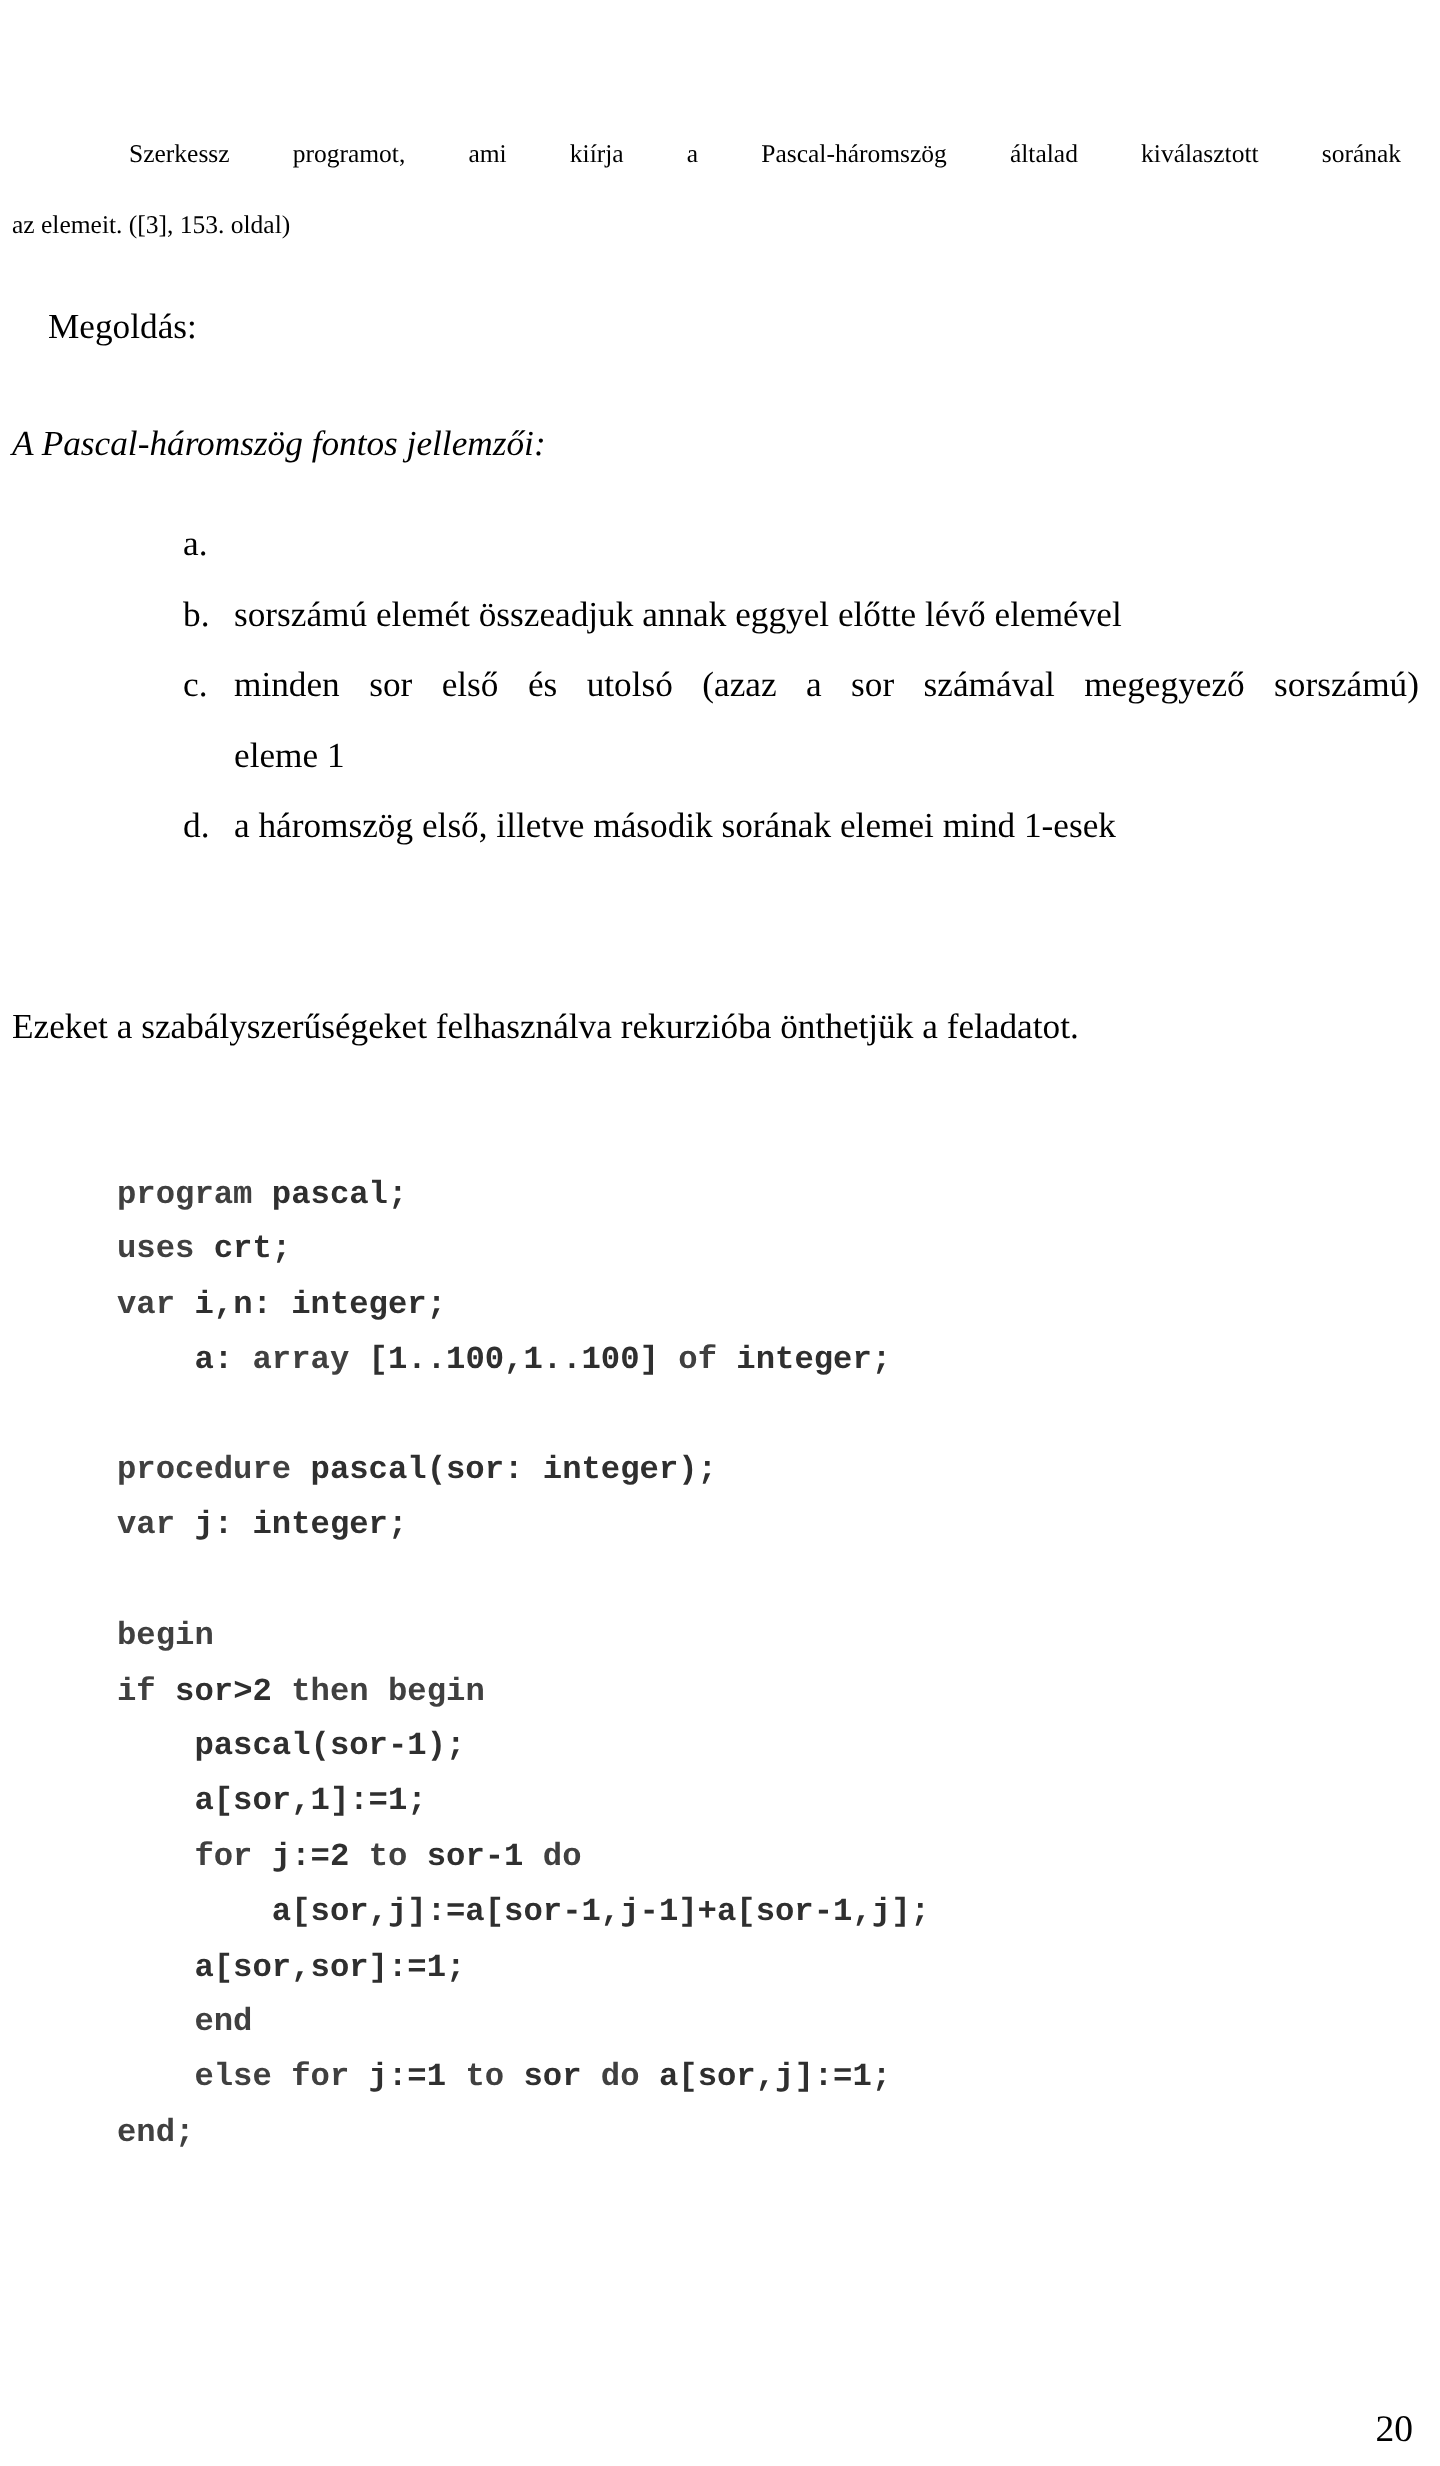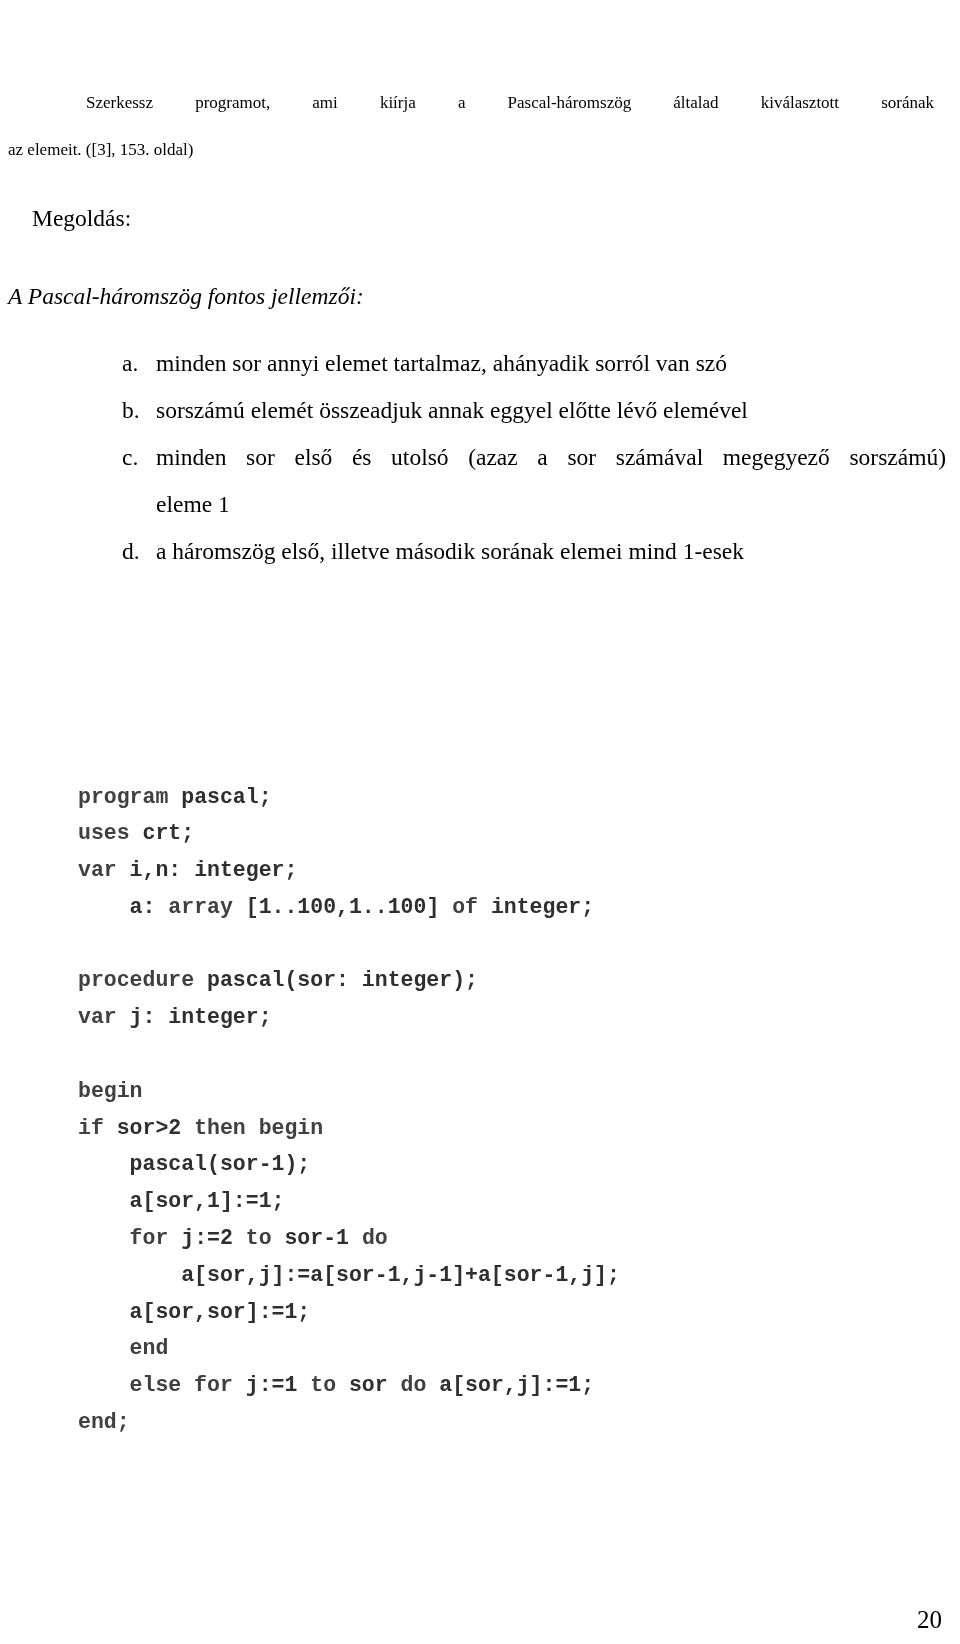--- a/index.html
+++ b/index.html
@@ -165,23 +165,20 @@
   <span style="display: block; text-indent: 0px;">az elemeit. ([3], 153. oldal)</span>
     </p>
 
   <div class="megoldas">Megoldás:</div>
 
   <div class="lead">A Pascal-háromszög fontos jellemzői:</div>
 
   <div class="list">
       <div class="li">
         <span class="marker">a.</span>
-        <span class="text">
-          <span class="plain">minden sor annyi elemet tartalmaz, ahányadik sorról van szó</span>
-        </span>
       </div>
       <div class="li">
         <span class="marker">b.</span>
         <span class="text">
           <span class="plain">sorszámú elemét összeadjuk annak eggyel előtte lévő elemével</span>
         </span>
       </div>
       <div class="li">
         <span class="marker">c.</span>
         <span class="text">
@@ -190,18 +187,19 @@
         </span>
       </div>
       <div class="li">
         <span class="marker">d.</span>
         <span class="text">
           <span class="plain">a háromszög első, illetve második sorának elemei mind 1-esek</span>
         </span>
       </div>
     </div>
 
+  <div class="summary">Ezeket a szabályszerűségeket felhasználva rekurzióba önthetjük a feladatot.</div>
 
   <pre class="code"><span class="ln"><span class="kw">program</span><span class="id"> pascal;</span></span><span class="ln"><span class="kw">uses</span><span class="id"> crt;</span></span><span class="ln"><span class="kw">var</span><span class="id"> i,n: integer;</span></span><span class="ln"><span>    </span><span class="id">a: </span><span class="kw">array</span><span class="id"> [1..100,1..100] </span><span class="kw">of</span><span class="id"> integer;</span></span><span class="blank">&nbsp;</span><span class="ln"><span class="kw">procedure</span><span class="id"> pascal(sor: integer);</span></span><span class="ln"><span class="kw">var</span><span class="id"> j: integer;</span></span><span class="blank">&nbsp;</span><span class="ln"><span class="kw">begin</span></span><span class="ln"><span class="kw">if</span><span class="id"> sor&gt;2 </span><span class="kw">then begin</span></span><span class="ln"><span>    </span><span class="id">pascal(sor-1);</span></span><span class="ln"><span>    </span><span class="id">a[sor,1]:=1;</span></span><span class="ln"><span>    </span><span class="kw">for</span><span class="id"> j:=2 </span><span class="kw">to</span><span class="id"> sor-1 </span><span class="kw">do</span></span><span class="ln"><span>        </span><span class="id">a[sor,j]:=a[sor-1,j-1]+a[sor-1,j];</span></span><span class="ln"><span>    </span><span class="id">a[sor,sor]:=1;</span></span><span class="ln"><span>    </span><span class="kw">end</span></span><span class="ln"><span>    </span><span class="kw">else for</span><span class="id"> j:=1 </span><span class="kw">to</span><span class="id"> sor </span><span class="kw">do</span><span class="id"> a[sor,j]:=1;</span></span><span class="ln"><span class="kw">end;</span></span></pre>
 
   <div class="page-number">20</div>
 
 </div>
 
 </body></html>

